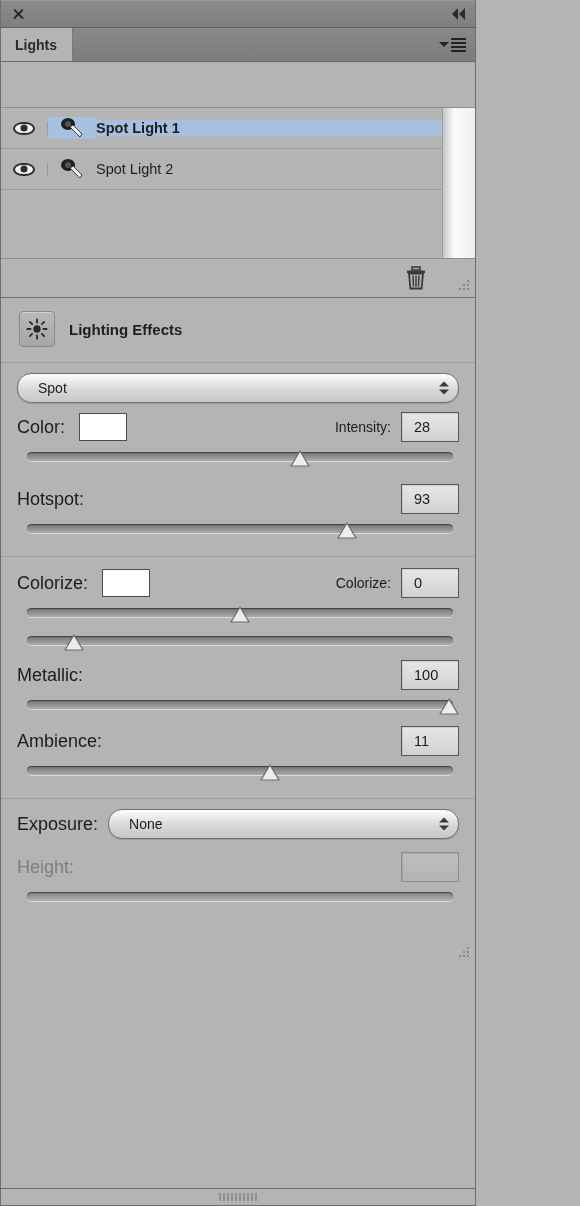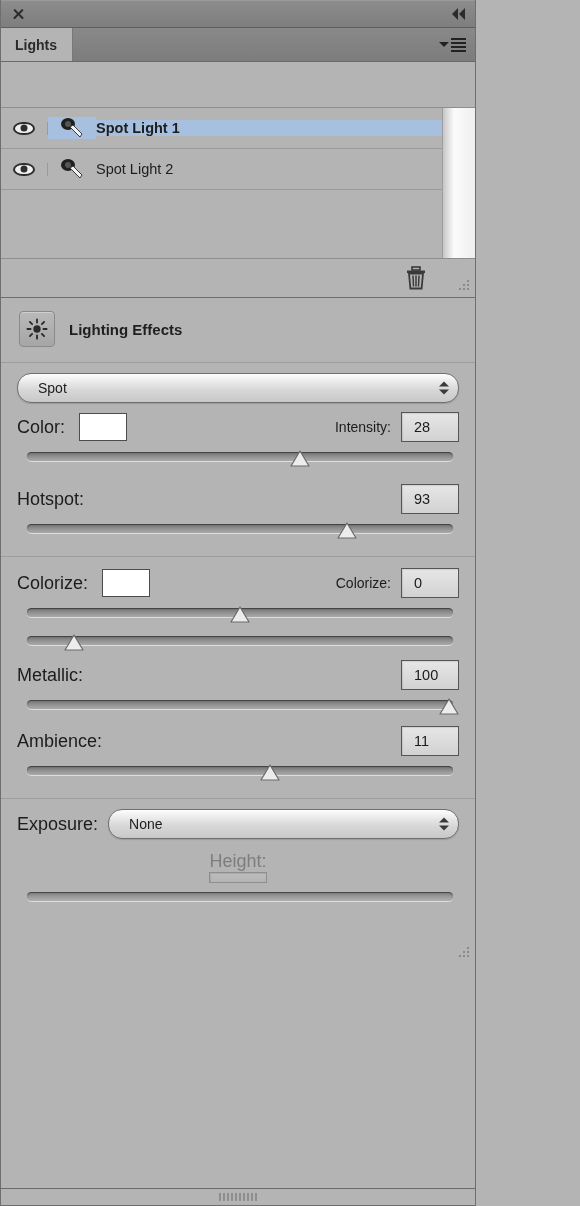--- a/index.html
+++ b/index.html
@@ -592,21 +592,21 @@
           <span class="lbl">Exposure:</span>
           <span class="combo">
             <span>None</span>
             <span class="spin">
               <i class="up"></i>
                 <i class="down"></i>
             </span>
           </span>
         </div>
 
-        <div class="row" style="margin-top:12px;flex-direction:column;">
+        <div class="row" style="margin-top:12px;">
           <span class="lbl dim">Height:</span>
           <span class="spacer"></span>
           <span class="numfield empty"></span>
         </div>
         <div class="slider">
           <div class="track disabled"></div>
         </div>
       </div>
 
       <div class="props-bottom-pad">

